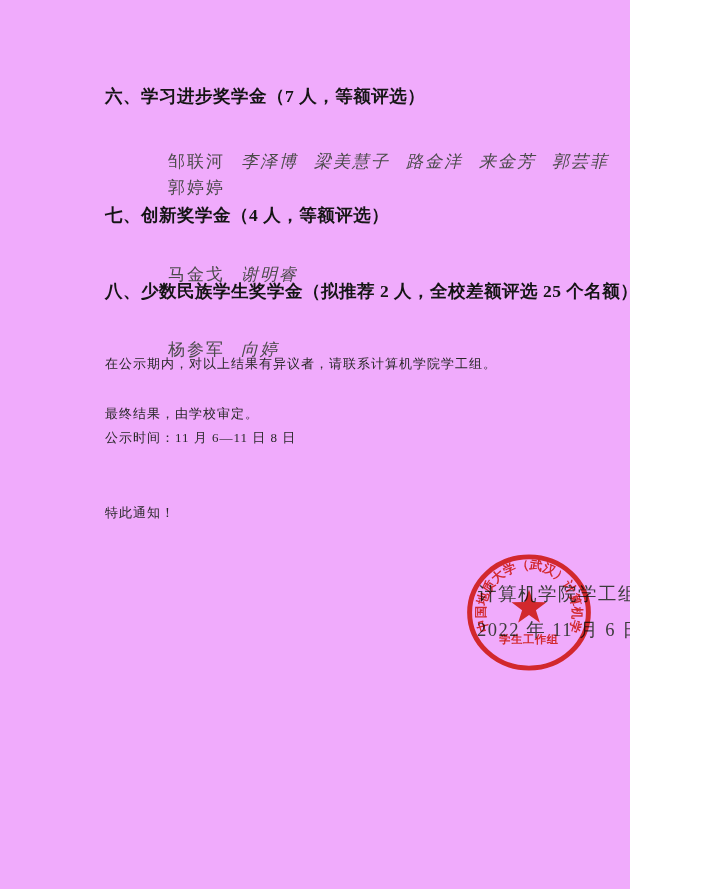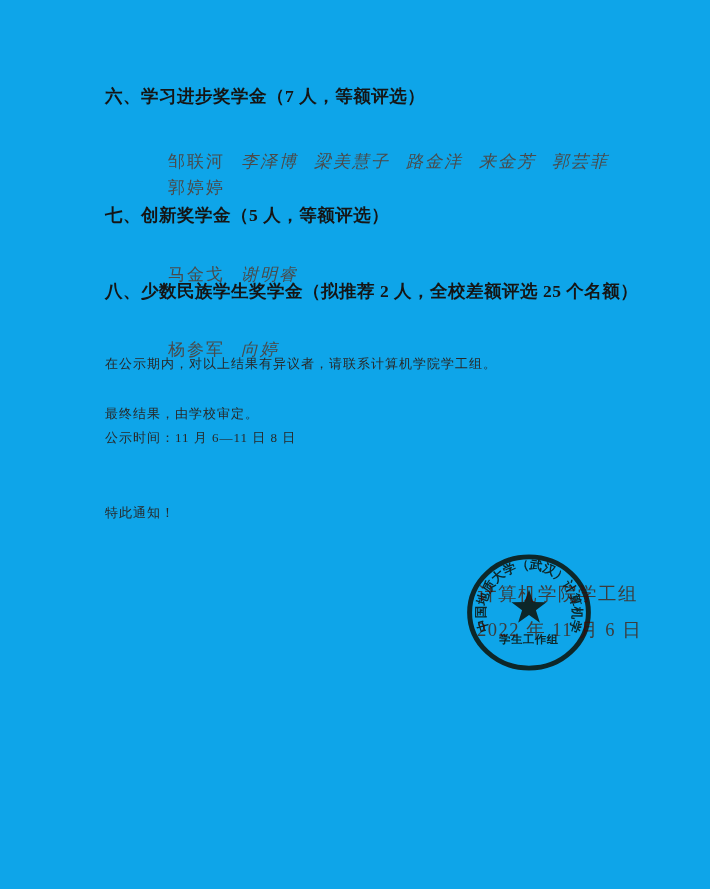--- a/index.html
+++ b/index.html
@@ -2,23 +2,23 @@
 <html><head>
 <meta charset="utf-8">
 <style>
   html, body {
     margin: 0;
     padding: 0;
     background: #ffffff;
   }
   .page {
     position: relative;
-    width: 710px;
+    width: 630px;
     height: 889px;
-    background: #0ea5e9;
+    background: #f0abfc;
     overflow: hidden;
     font-family: "Liberation Serif", "DejaVu Serif", serif;
   }
   .line {
     position: absolute;
     left: 105px;
     white-space: pre;
     line-height: 1.25;
   }
   .heading {
@@ -65,21 +65,21 @@
 <div class="page">
 
   <div class="line heading" style="top:86px">六、学习进步奖学金（7 人，等额评选）</div>
   <div class="line names" style="top:130px">
     <span class="nm">邹联河</span><span class="nm">李泽博</span><span class="nm">梁美慧子</span><span class="nm">路金洋</span><span class="nm">来金芳</span><span class="nm">郭芸菲</span>
   </div>
   <div class="line names" style="top:156px">
     <span class="nm">郭婷婷</span>
   </div>
 
-  <div class="line heading" style="top:205px">七、创新奖学金（5 人，等额评选）</div>
+  <div class="line heading" style="top:205px">七、创新奖学金（4 人，等额评选）</div>
   <div class="line names" style="top:243px">
     <span class="nm">马金戈</span><span class="nm">谢明睿</span>
   </div>
 
   <div class="line heading" style="top:281px">八、少数民族学生奖学金（拟推荐 2 人，全校差额评选 25 个名额）</div>
   <div class="line names" style="top:318px">
     <span class="nm">杨参军</span><span class="nm">向婷</span>
   </div>
 
   <div class="line para" style="top:356px">在公示期内，对以上结果有异议者，请联系计算机学院学工组。</div>

